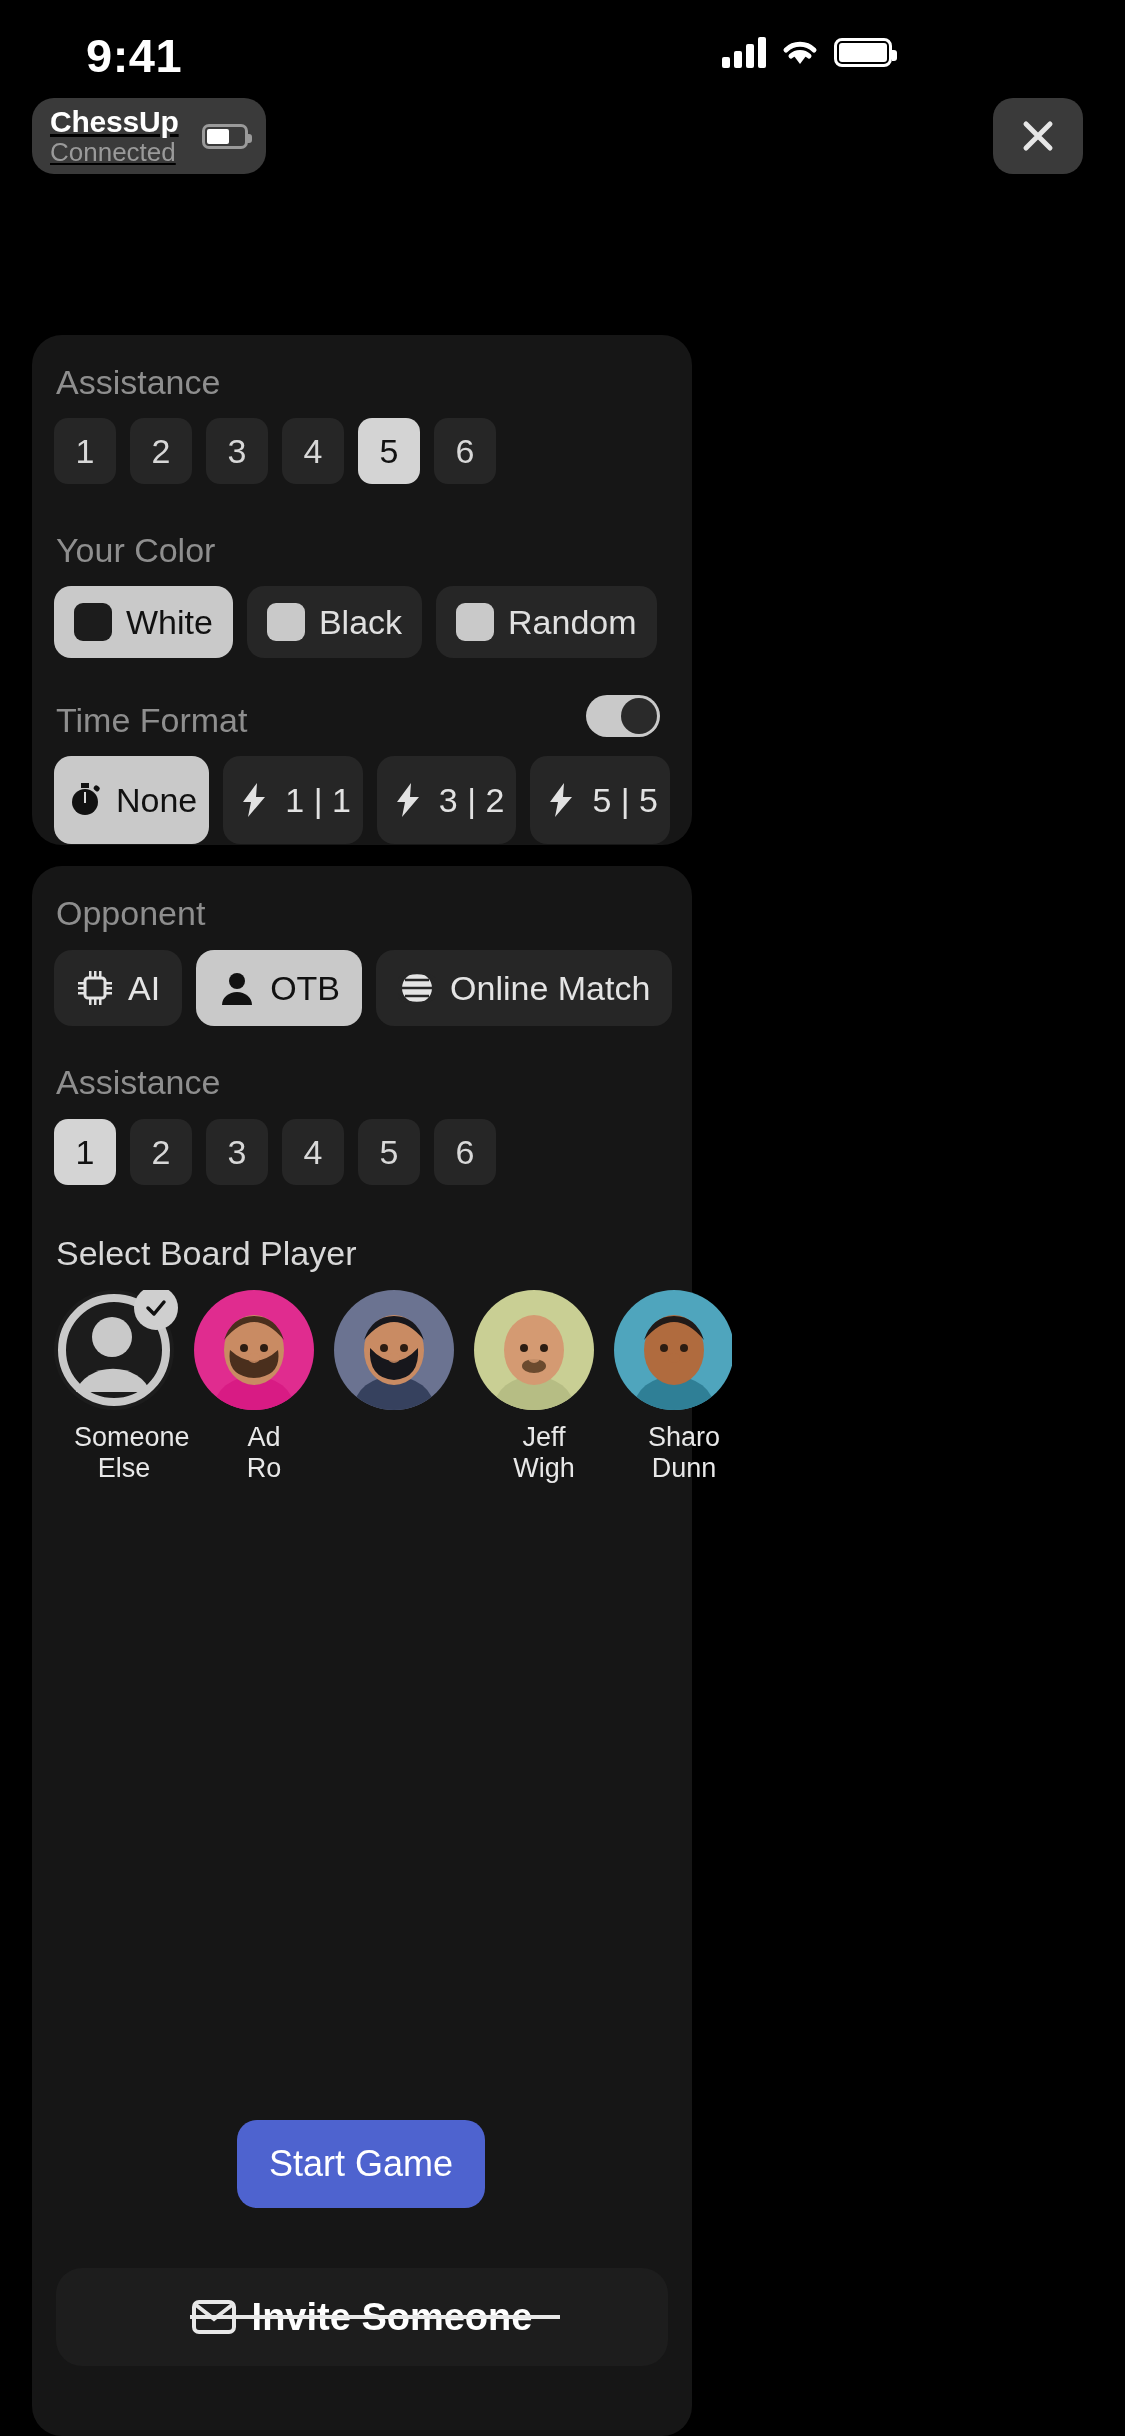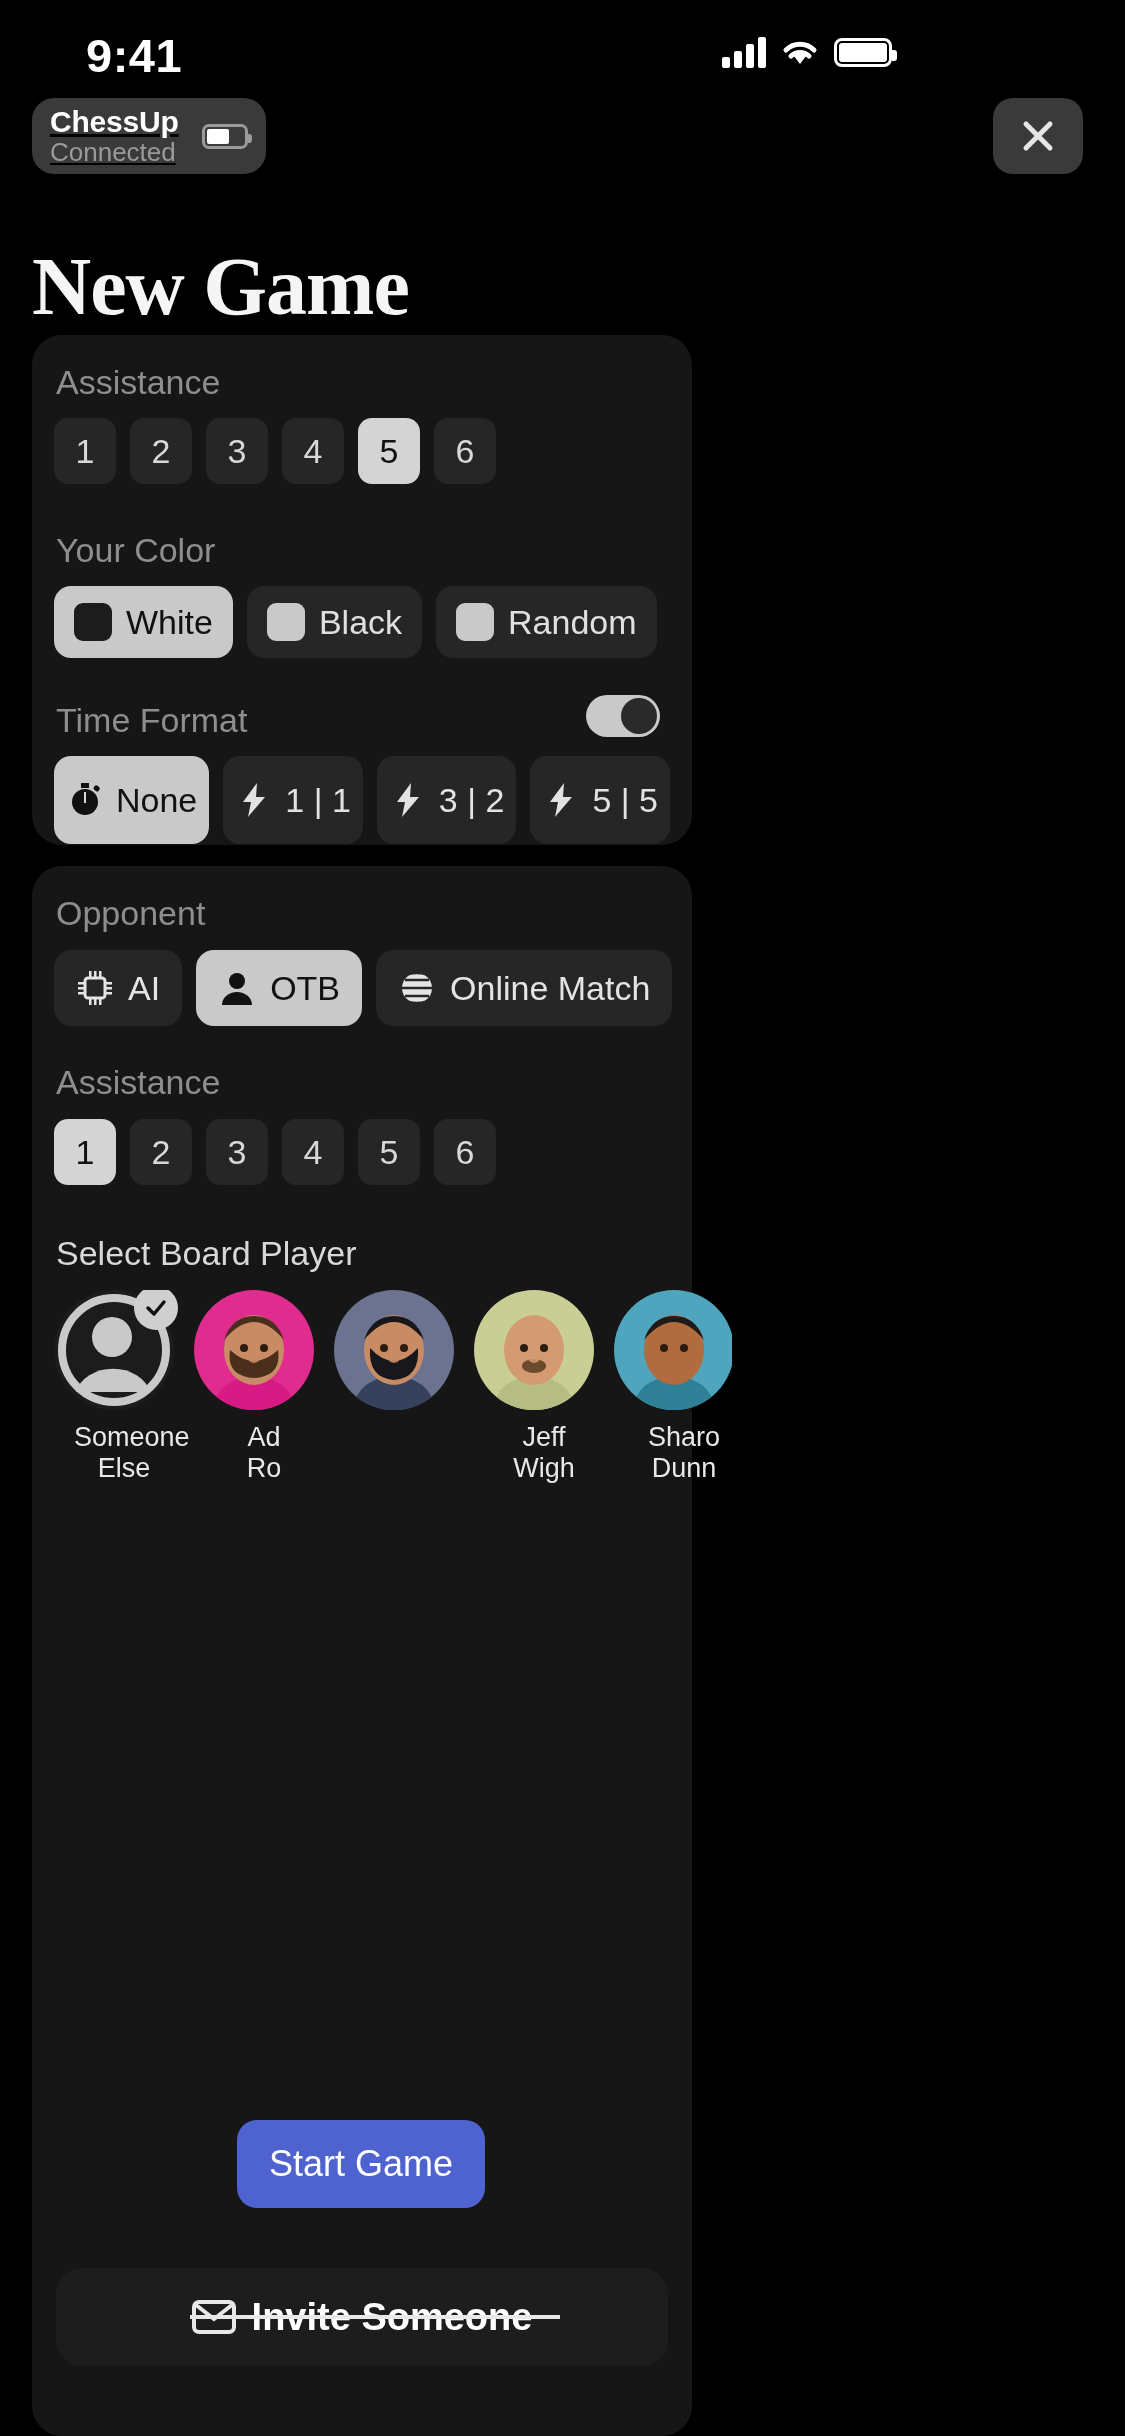--- a/index.html
+++ b/index.html
@@ -207,21 +207,20 @@
         <b></b>
       </span>
   </div>
 
   <div class="closebtn">
     <svg width="44" height="44" viewBox="0 0 44 44">
       <path d="M10 10 L34 34 M34 10 L10 34" stroke="#e6e6e6" stroke-width="5" stroke-linecap="round"></path>
     </svg>
   </div>
 
-  <div class="pagetitle">New Game</div>
 
   <div class="card" id="card-settings">
 
     <div class="sectionlabel" style="position:absolute;top:28px;">Assistance</div>
     <div class="row" id="assist1-row" style="position:absolute;top:83px;">
         <div class="numchip">1</div>
         <div class="numchip">2</div>
         <div class="numchip">3</div>
         <div class="numchip">4</div>
         <div class="numchip sel">5</div>

